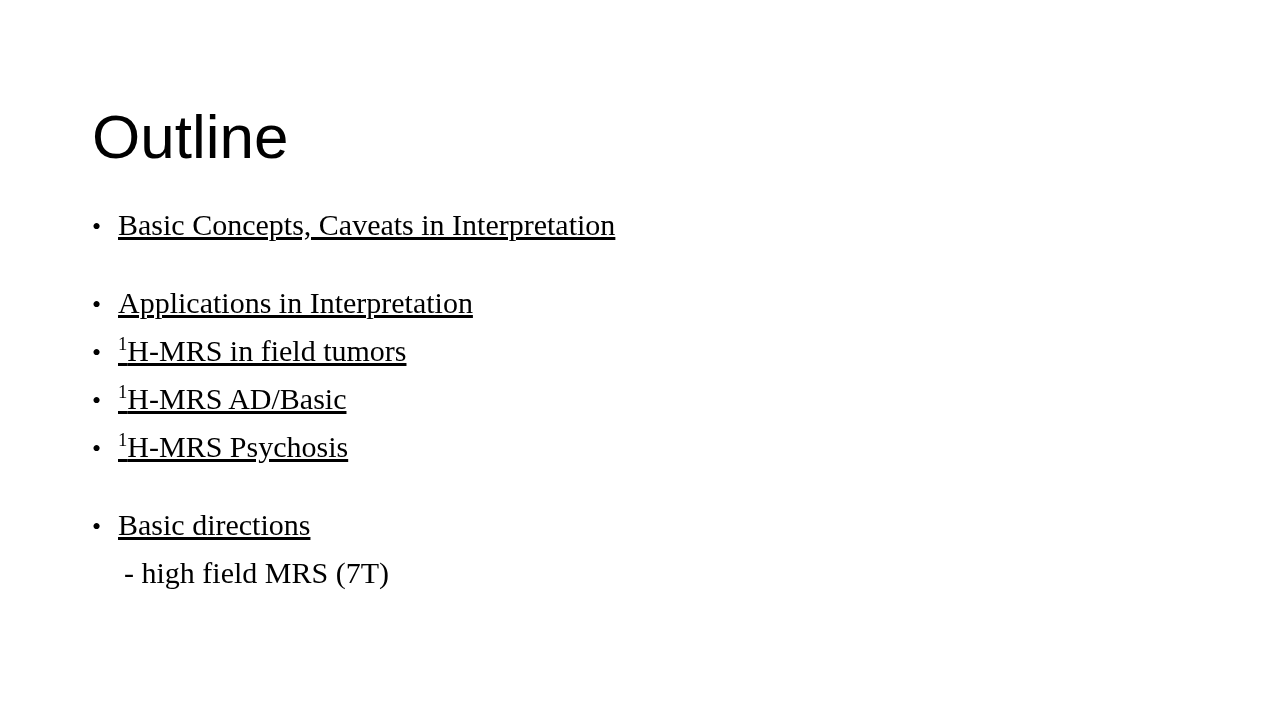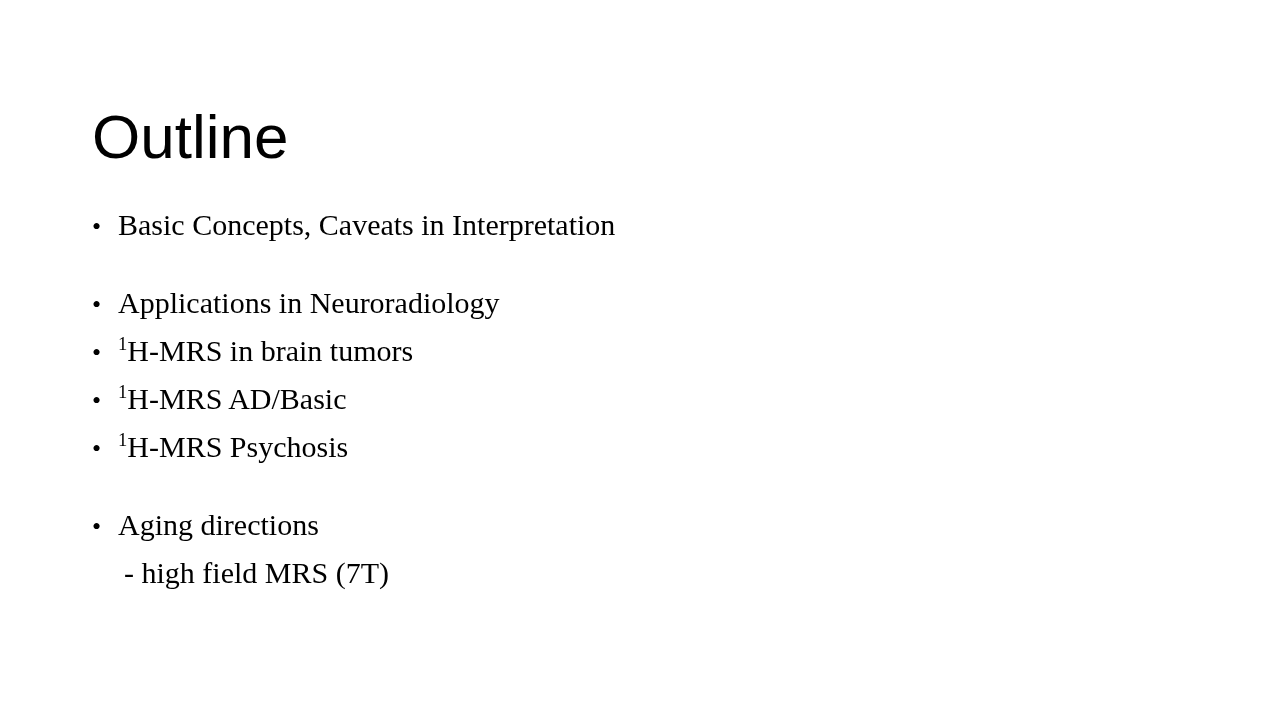--- a/index.html
+++ b/index.html
@@ -47,20 +47,21 @@
   }
   .bullet-line .dot {
     width: 26px;
     flex: 0 0 26px;
     font-size: 26px;
     line-height: 1.0;
     text-align: left;
   }
   .bullet-line .txt {
     flex: 1 1 auto;
+    text-decoration: underline;
   }
   
   .gap-large { height: 48px; }
   .gap-small { height: 18px; }
   .sub-line {
     display: flex;
     align-items: flex-start;
     font-size: 30px;
     line-height: 1.0;
     color: #000000;
@@ -82,45 +83,45 @@
   <div class="body-list">
 
     <div class="bullet-line">
       <span class="dot">•</span>
       <span class="txt">Basic Concepts, Caveats in Interpretation</span>
     </div>
     <div class="gap-large"></div>
 
     <div class="bullet-line">
       <span class="dot">•</span>
-      <span class="txt">Applications in Neuroradiology</span>
+      <span class="txt">Applications in Interpretation</span>
     </div>
     <div class="gap-small"></div>
 
     <div class="bullet-line">
       <span class="dot">•</span>
-      <span class="txt"><sup>1</sup><span>H-MRS in brain tumors</span></span>
+      <span class="txt"><sup>1</sup><span>H-MRS in field tumors</span></span>
     </div>
     <div class="gap-small"></div>
 
     <div class="bullet-line">
       <span class="dot">•</span>
       <span class="txt"><sup>1</sup><span>H-MRS AD/Basic</span></span>
     </div>
     <div class="gap-small"></div>
 
     <div class="bullet-line">
       <span class="dot">•</span>
       <span class="txt"><sup>1</sup><span>H-MRS Psychosis</span></span>
     </div>
     <div class="gap-large"></div>
 
     <div class="bullet-line">
       <span class="dot">•</span>
-      <span class="txt">Aging directions</span>
+      <span class="txt">Basic directions</span>
     </div>
     <div class="gap-small"></div>
 
     <div class="sub-line">
       <span class="txt"><span>-</span>&nbsp;<span>high field MRS (7T)</span></span>
     </div>
     <div class="gap-small"></div>
 
     <div class="gap-small"></div>
 

